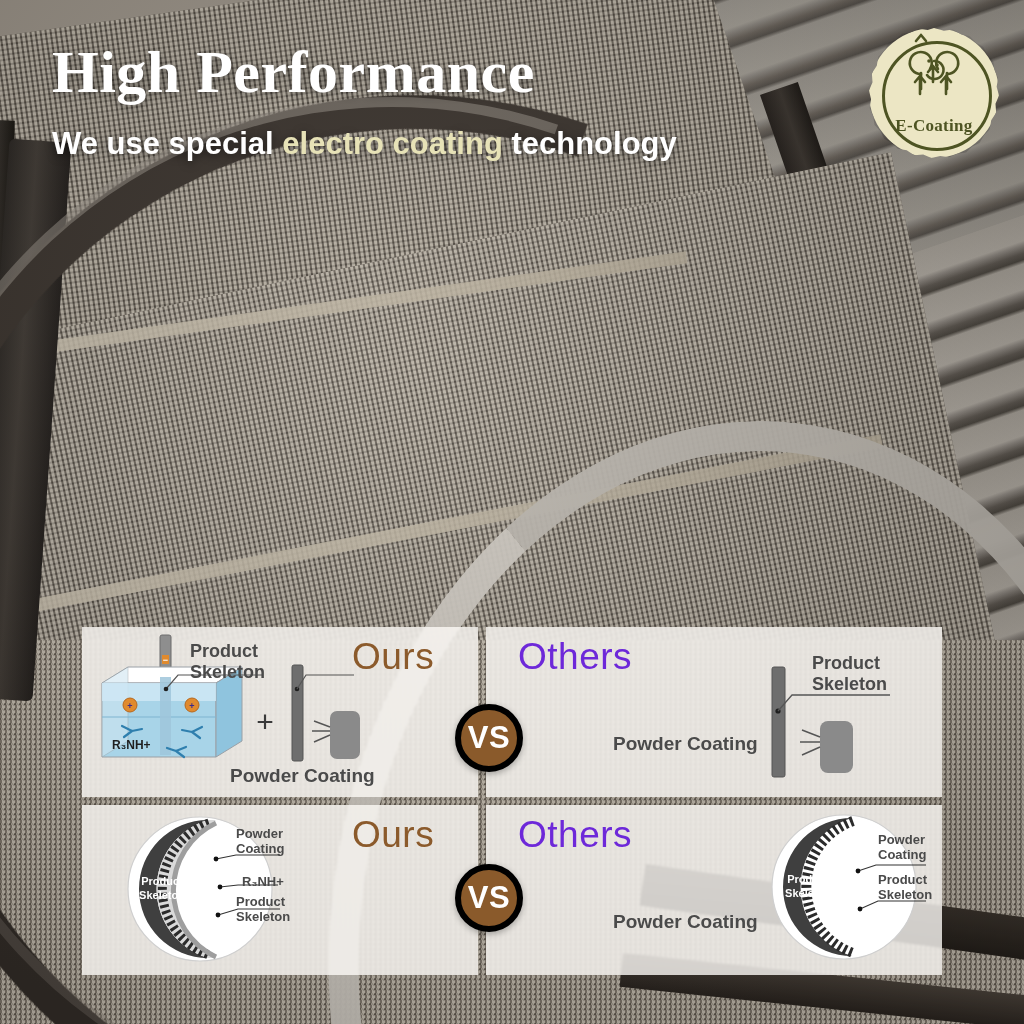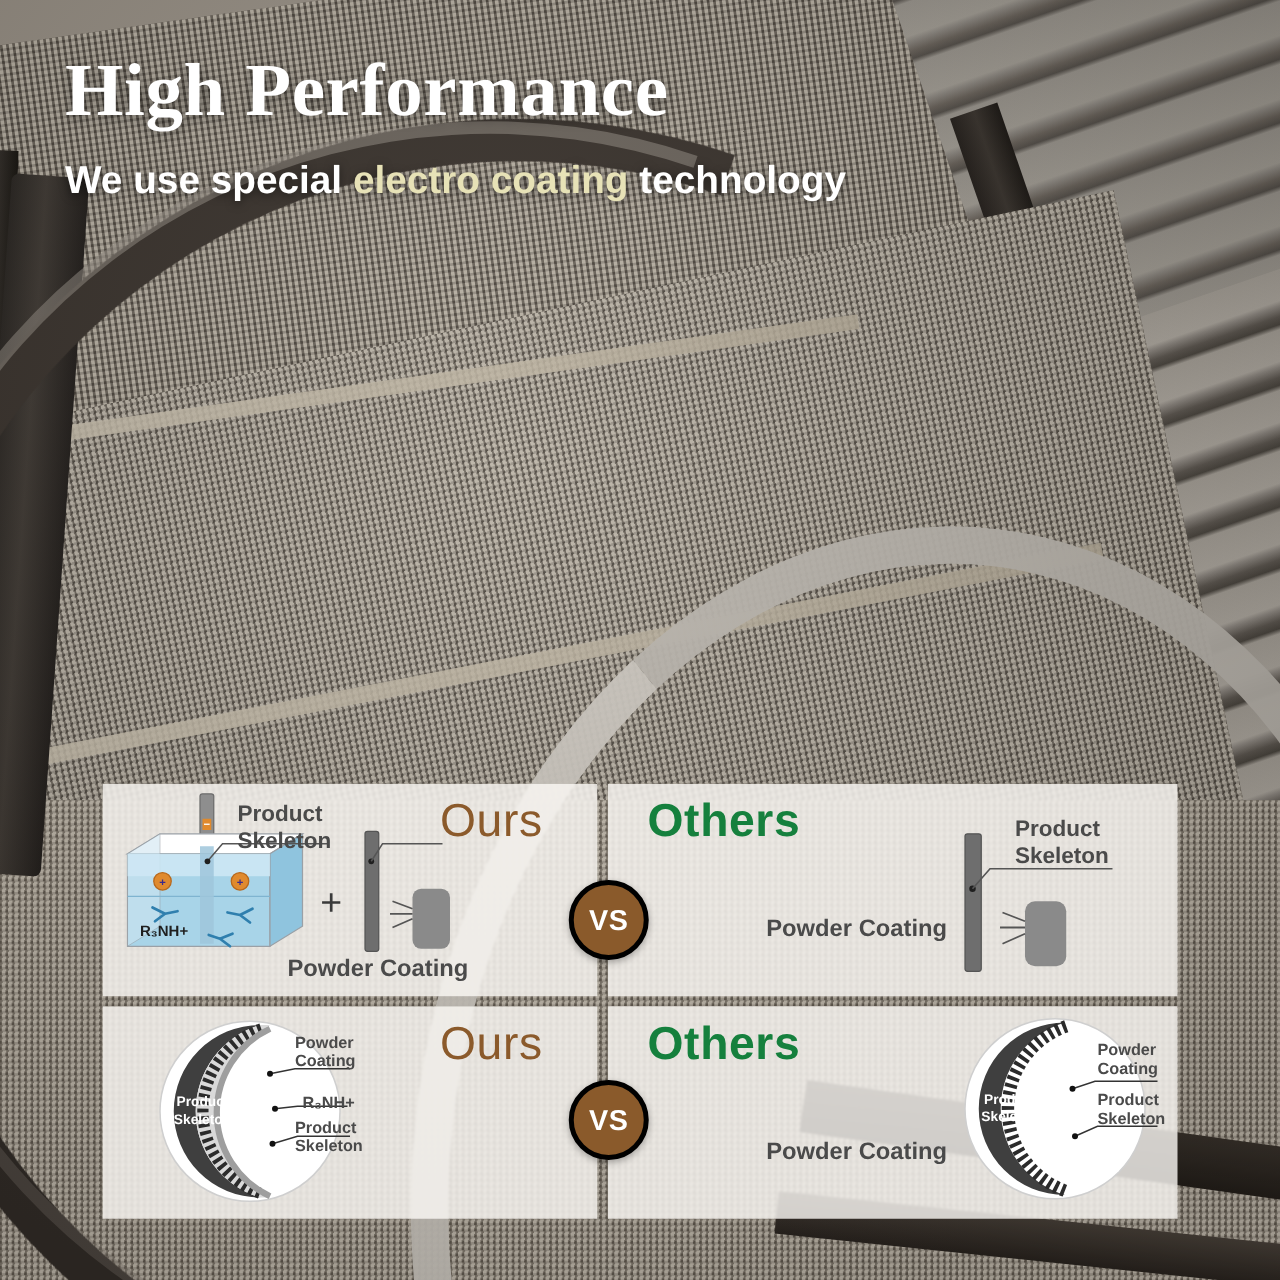--- a/index.html
+++ b/index.html
@@ -169,33 +169,33 @@
   .p-tl{left:82px;top:627px;width:396px;height:170px;}
   .p-tr{left:486px;top:627px;width:456px;height:170px;}
   .p-bl{left:82px;top:805px;width:396px;height:170px;}
   .p-br{left:486px;top:805px;width:456px;height:170px;}
 
   .lbl-ours{
     position:absolute;font-size:37px;font-weight:400;color:#8B5A2B;
     letter-spacing:.5px;
   }
   .lbl-others{
-    position:absolute;font-size:37px;font-weight:700;color:#15803d;
+    position:absolute;font-size:37px;font-weight:400;color:#6d28d9;
     letter-spacing:.5px;
   }
   .ours-top{left:352px;top:636px;}
   .others-top{left:518px;top:636px;}
   .ours-bot{left:352px;top:814px;}
   .others-bot{left:518px;top:814px;}
 
   .vs{
     position:absolute;width:56px;height:56px;border-radius:50%;
-    background:#8a5a2b;border:4px solid #000000;
+    background:#8a5a2b;border:6px solid #000000;
     display:flex;align-items:center;justify-content:center;
-    color:#fff;font-size:23px;font-weight:700;letter-spacing:.5px;
+    color:#fff;font-size:31px;font-weight:700;letter-spacing:.5px;
     box-shadow:0 2px 6px rgba(0,0,0,.3);
   }
   .vs-top{left:455px;top:704px;}
   .vs-bot{left:455px;top:864px;}
 
   .diag-label{
     position:absolute;font-size:17px;font-weight:700;color:#4a4a4a;
     line-height:1.15;
   }
   .pc-top-others{left:613px;top:733px;font-size:19px;}
@@ -228,20 +228,42 @@
     <div class="armrest-hl"></div>
     <div class="armrest2"></div>
     <div class="vignette"></div>
   </div>
 
   <div class="title">High Performance</div>
   <div class="subtitle">
     <span>We use special </span><span class="hl">electro coating</span><span> technology</span>
   </div>
 
+  <div class="badge">
+    <div class="badge-scallop"></div>
+    <div class="badge-ring"></div>
+    <svg class="badge-svg" width="74" height="58" viewBox="0 0 74 58">
+      <g fill="none" stroke="#4e5423" stroke-width="2.6" stroke-linecap="round">
+        <path d="M24 22 a11 11 0 1 1 9 -5"></path>
+        <path d="M50 22 a11 11 0 1 0 -9 -5"></path>
+        <path d="M37 9 a9 9 0 1 1 -7 14"></path>
+        <path d="M24 21 v16"></path>
+          <path d="M50 21 v16"></path>
+        <path d="M24 37 l-5 -6 M24 37 l5 -6" transform="translate(0,-18) scale(1,-1) translate(0,-38)"></path>
+      </g>
+      <g fill="none" stroke="#4e5423" stroke-width="2.6" stroke-linecap="round" stroke-linejoin="round">
+        <path d="M23 42 V24 l-5 6 M23 24 l5 6"></path>
+        <path d="M49 42 V24 l-5 6 M49 24 l5 6"></path>
+        <path d="M36 30 V14 l-5 6 M36 14 l5 6"></path>
+      </g>
+      <circle cx="32" cy="9" r="1.8" fill="#4e5423"></circle>
+      <circle cx="40" cy="13" r="1.8" fill="#4e5423"></circle>
+    </svg>
+    <div class="badge-text">E-Coating</div>
+  </div>
 
   <div class="panel p-tl">
     <svg width="300" height="170" viewBox="0 0 300 170">
 
       <rect x="78" y="8" width="11" height="88" rx="2" fill="#8e8e8e" stroke="#6d6d6d"></rect>
       <rect x="80" y="28" width="7" height="9" fill="#e08a2e"></rect>
       <text x="83.5" y="35.5" font-size="9" font-weight="700" fill="#fff" text-anchor="middle" font-family="Liberation Sans, sans-serif">−</text>
 
       <polygon points="20,56 46,40 160,40 134,56" fill="#ffffff" stroke="#9aa0a6" stroke-width="1"></polygon>
       <polygon points="20,56 134,56 134,130 20,130" fill="#a8d4e8" stroke="#9aa0a6" stroke-width="1"></polygon>

